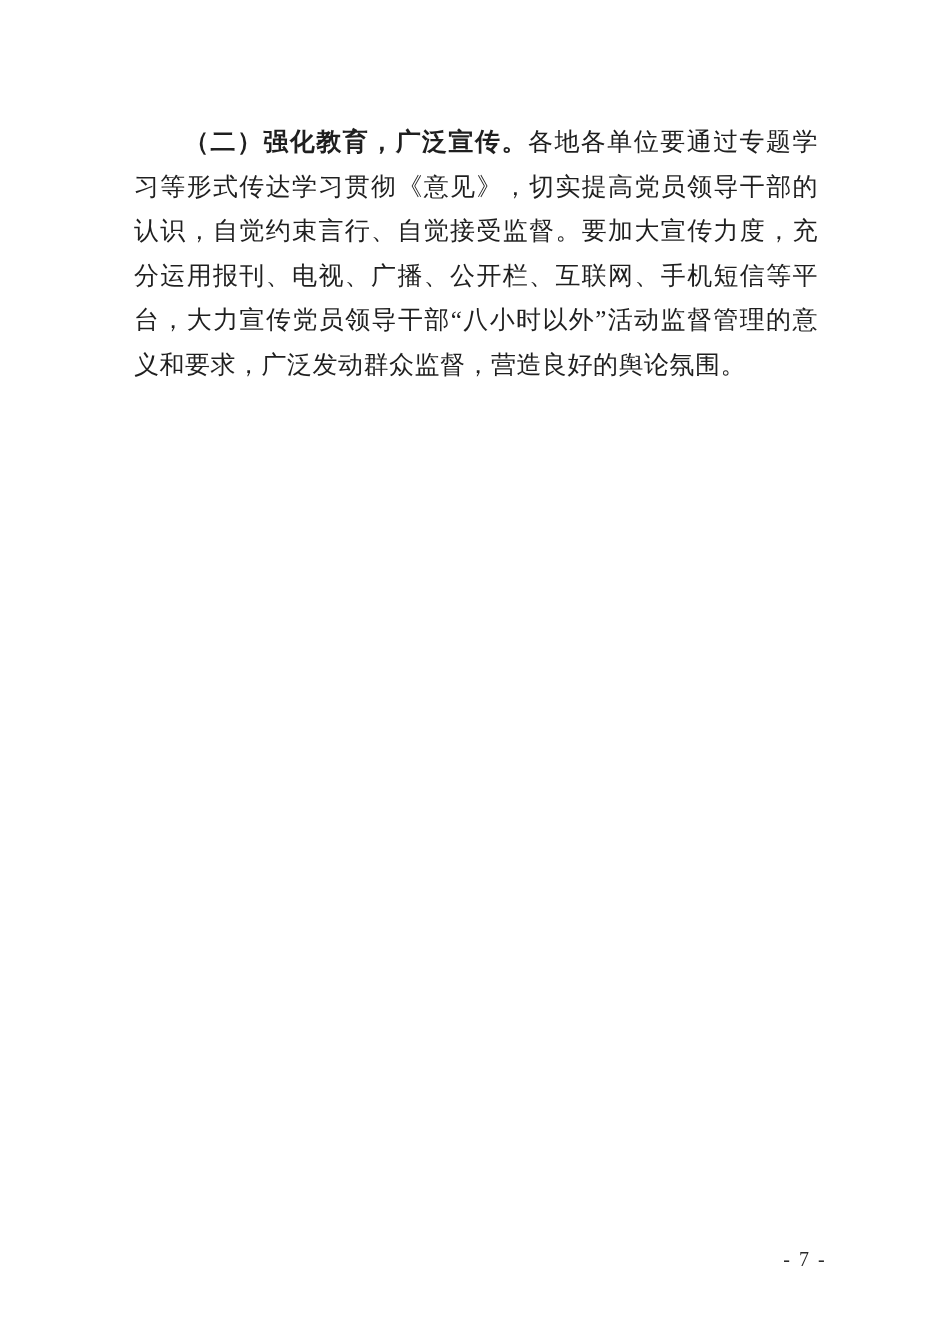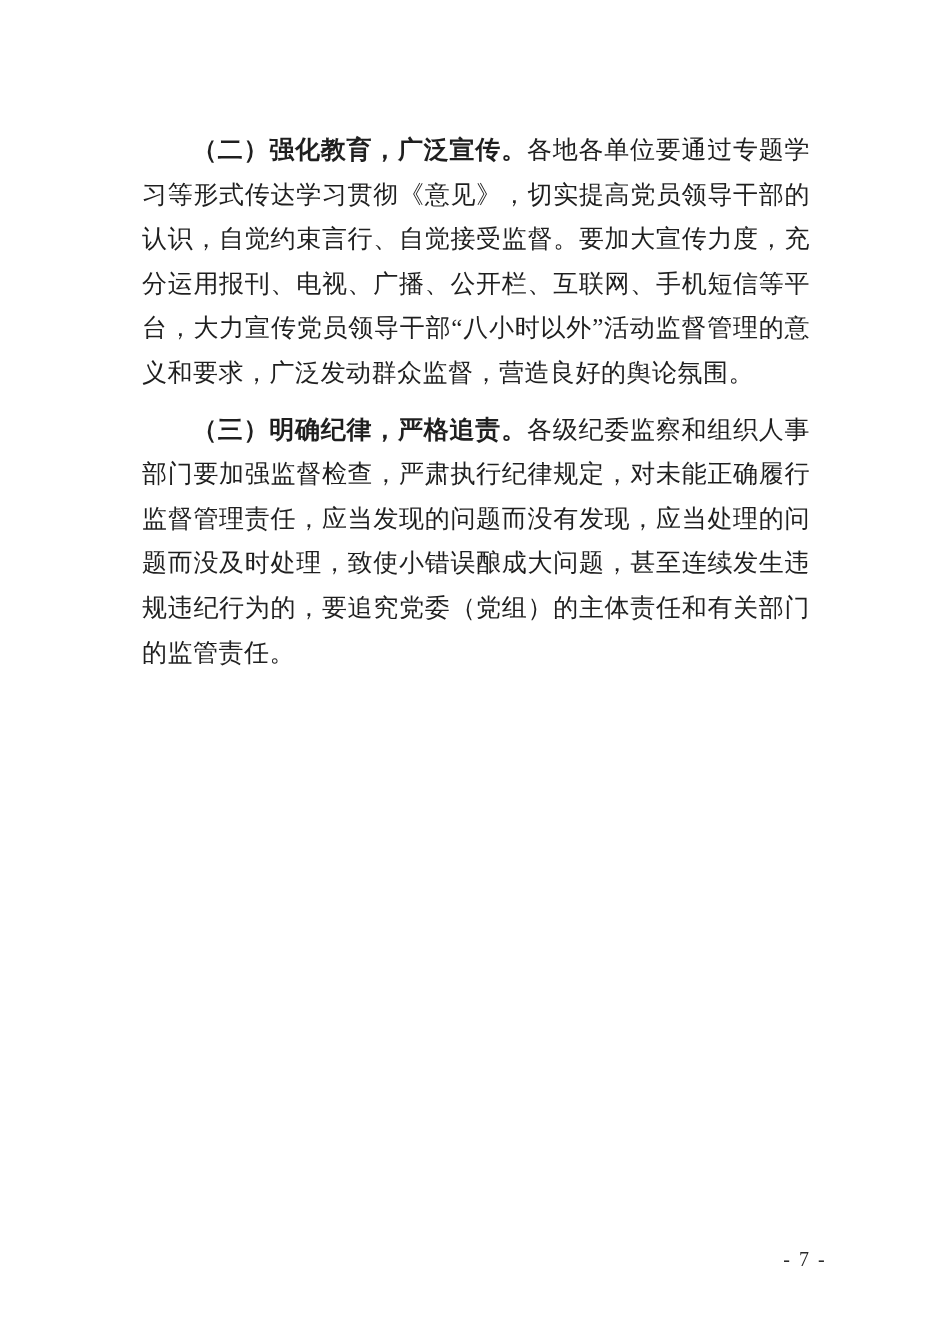--- a/index.html
+++ b/index.html
@@ -16,21 +16,21 @@
     font-family: "Liberation Serif", "DejaVu Serif", serif;
     color: #1f1f1f;
   }
   .content {
     position: absolute;
     left: 130px;
     top: 116px;
     width: 692px;
   }
   .para {
-    margin: 12px;
+    margin: 4px;
     font-size: 25px;
     line-height: 44.6px;
     text-align: justify;
     text-justify: inter-character;
     text-indent: 2em;
     letter-spacing: 0.5px;
     word-break: break-all;
   }
   .para .lead {
     font-weight: bold;
@@ -51,20 +51,19 @@
   }
 </style>
 </head>
 <body>
 
 <div class="page">
   <div class="content">
 
     <p class="para"><span class="lead">（二）强化教育，广泛宣传。</span><span>各地各单位要通过专题学习等形式传达学习贯彻《意见》，切实提高党员领导干部的认识，自觉约束言行、自觉接受监督。要加大宣传力度，充分运用报刊、电视、广播、公开栏、互联网、手机短信等平台，大力宣传党员领导干部“八小时以外”活动监督管理的意义和要求，广泛发动群众监督，营造良好的舆论氛围。</span></p>
 
-    <p class="para"><span class="lead">（三）明确纪律，严格追责。</span><span>各级纪委监察和组织人事部门要加强监督检查，严肃执行纪律规定，对未能正确履行监督管理责任，应当发现的问题而没有发现，应当处理的问题而没及时处理，致使小错误酿成大问题，甚至连续发生违规违纪行为的，要追究党委（党组）的主体责任和有关部门的监管责任。</span></p>
 
 
 
   </div>
 
   <div class="page-number">- 7 -</div>
 </div>
 
 </body></html>

